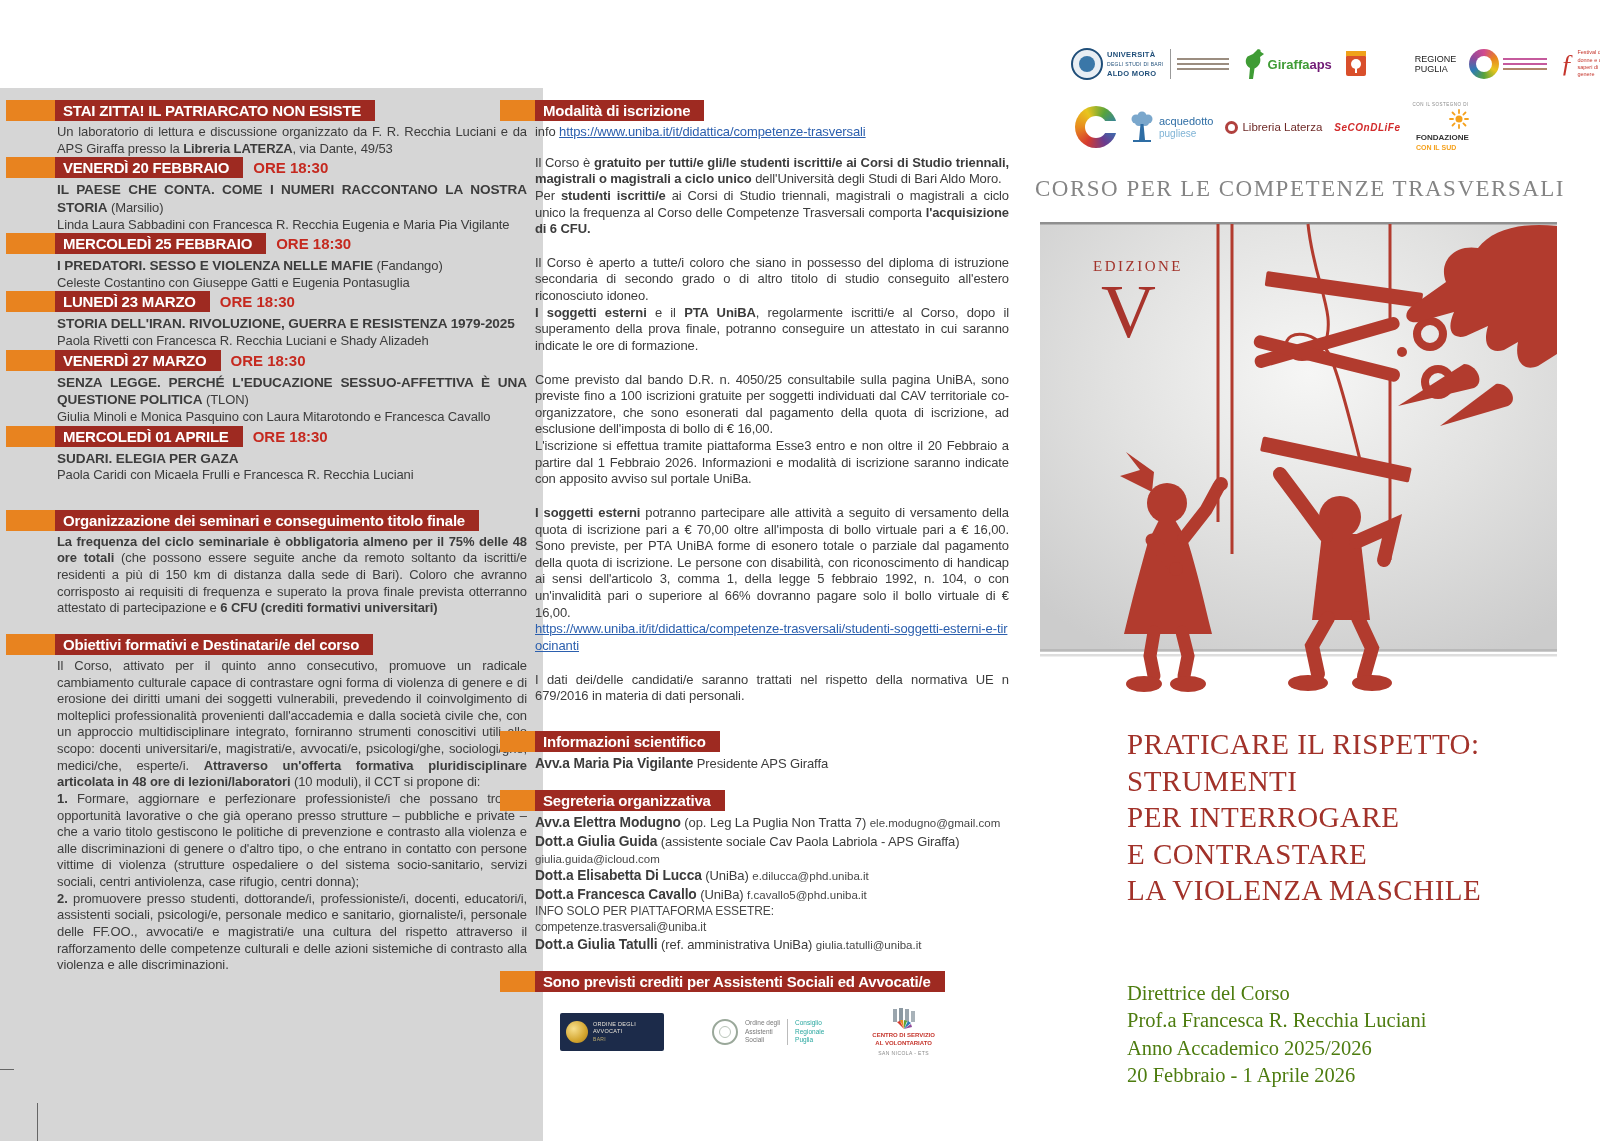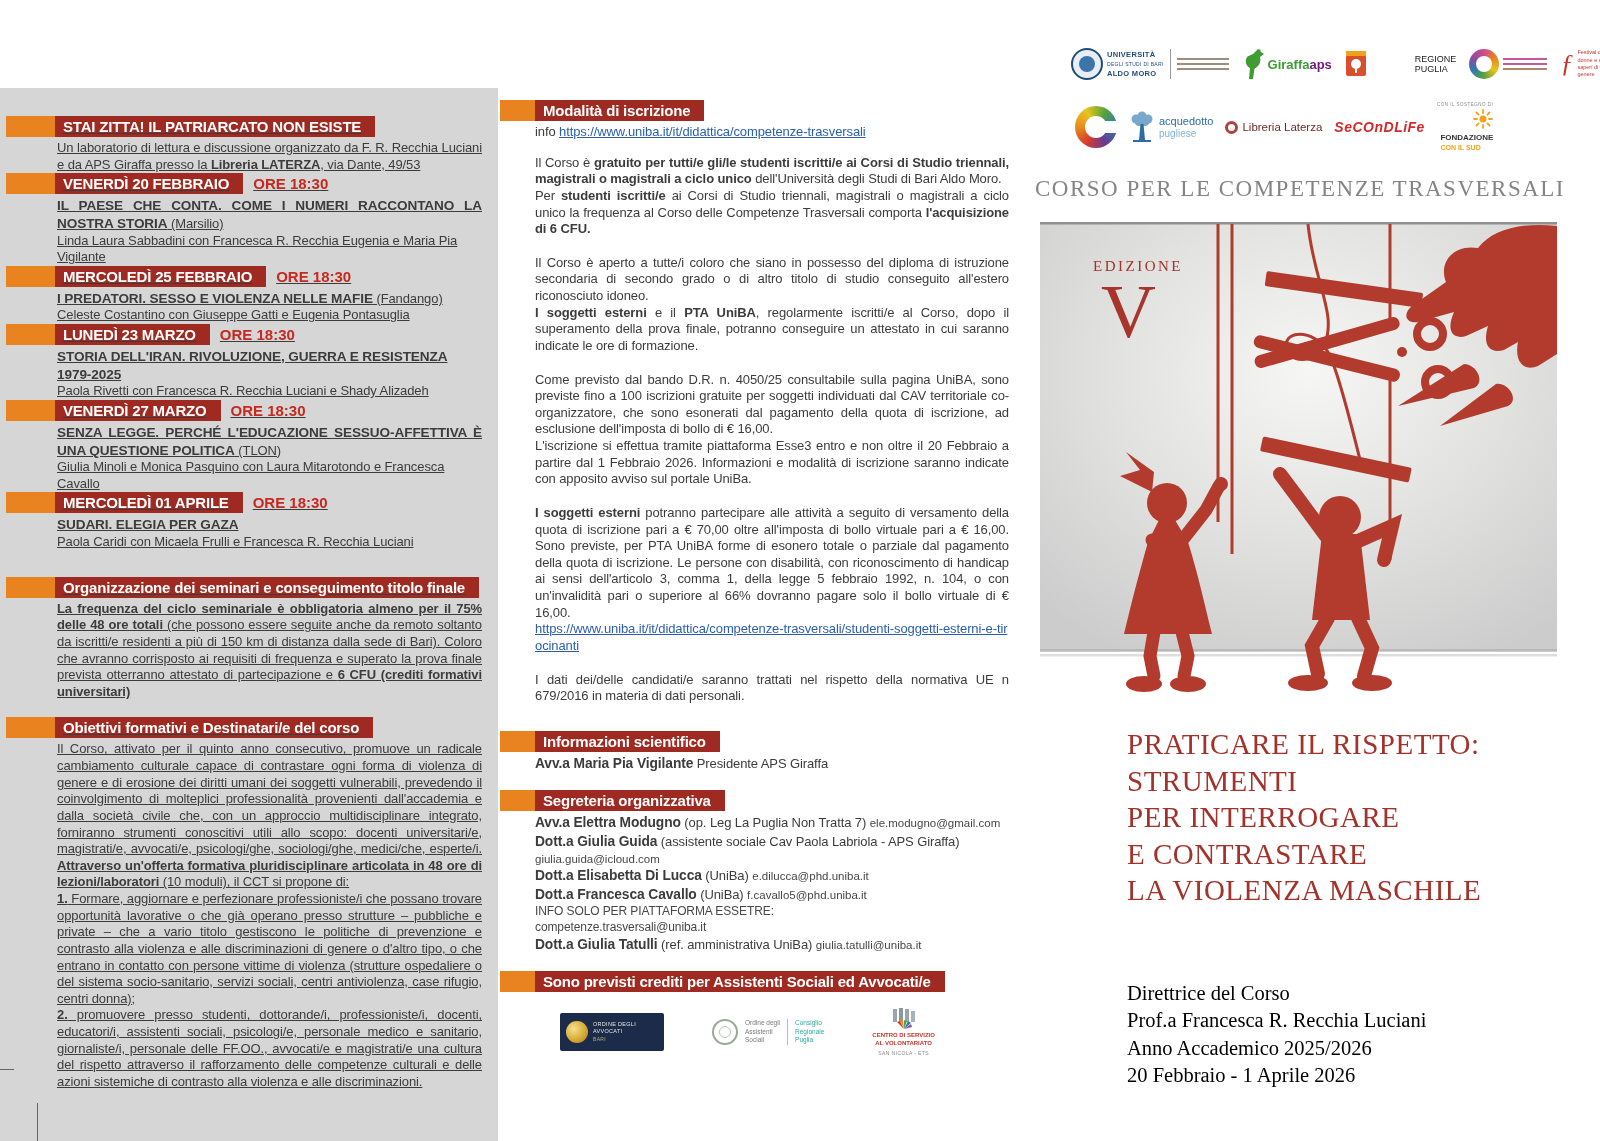--- a/index.html
+++ b/index.html
@@ -6,22 +6,22 @@
     --orange:#e8831f; --bar-red:#9e2a21; --time-red:#c5291f;
     --body:#3c3c3c; --left-bg:#d6d6d6; --ill-red:#b23b2e;
     --title-red:#a2322a; --link:#2b5fae;
   }
   *{margin:0;padding:0;box-sizing:border-box;}
   html,body{width:1600px;height:1141px;}
   body{position:relative;background:#fff;overflow:hidden;
        font-family:"Liberation Sans",sans-serif;color:var(--body);}
 
   
-  .panel-left{position:absolute;left:0;top:88px;width:498px;height:1053px;
-              background:var(--left-bg);padding-top:28px;text-decoration:underline;}
+  .panel-left{position:absolute;left:0;top:88px;width:543px;height:1053px;
+              background:var(--left-bg);padding-top:12px;}
   .panel-mid{position:absolute;left:500px;top:88px;width:535px;height:1053px;padding-top:12px;}
   .panel-right{position:absolute;left:1035px;top:0;width:565px;height:801px;}
 
   
   .hdr{display:flex;align-items:stretch;height:21px;margin-bottom:3px;}
   .panel-left .hdr{padding-left:6px;}
   .hdr .tab{flex:none;background:var(--orange);}
   .panel-left .hdr .tab{width:49px;}
   .panel-mid .hdr .tab{width:35px;}
   .hdr .bar{background:var(--bar-red);color:#fff;font-weight:bold;font-size:15px;
@@ -87,38 +87,38 @@
               color:#c5352c;line-height:1;}
   .festival-text{font-size:5.5px;color:#c5352c;line-height:1.35;white-space:pre-line;}
   .rainbow-c{width:42px;height:42px;border-radius:50%;position:relative;flex:none;
      background:conic-gradient(from 210deg,#d63b2f,#e88b1e,#e8c51e,#57a33b,#2e7bb5,#6a3b8f,#d63b2f);}
   .rainbow-c::after{content:"";position:absolute;inset:10px;background:#fff;border-radius:50%;}
   .rainbow-c::before{content:"";position:absolute;right:-3px;top:15px;width:15px;height:12px;background:#fff;}
   .acq-text{font-size:11px;color:#2e6da4;line-height:1.1;}
   .acq-text .l2{color:#7fb3d5;font-size:10px;}
   .laterza-ring{width:13px;height:13px;border-radius:50%;border:3px solid #b0413e;flex:none;}
   .laterza-text{font-size:11.5px;color:#6e2a27;}
-  .secondlife{font-size:14px;font-weight:bold;font-style:italic;color:#d22b2b;letter-spacing:.5px;}
+  .secondlife{font-size:10px;font-weight:bold;font-style:italic;color:#d22b2b;letter-spacing:.5px;}
   .fondazione{display:flex;flex-direction:column;gap:2px;}
   .fondazione .caption{font-size:4.5px;color:#8a8a8a;letter-spacing:.5px;text-align:right;}
   .fondazione .row{display:flex;align-items:flex-end;gap:4px;flex-direction:column;}
   .fond-text{font-size:8px;font-weight:bold;color:#333;line-height:1.2;}
   .fond-text .l2{color:#f5a11c;font-size:7px;}
 
   .banner-title{position:absolute;left:0;top:176px;width:522px;text-align:center;
      font-family:"Liberation Serif",serif;font-size:23px;color:#848484;letter-spacing:1.5px;white-space:nowrap;}
   .illustration{position:absolute;left:5px;top:222px;}
   .edizione{position:absolute;left:58px;top:258px;color:var(--title-red);}
   .edizione .lbl{font-family:"Liberation Serif",serif;font-size:15px;letter-spacing:2.5px;}
   .edizione .num{font-family:"Liberation Serif",serif;font-size:76px;line-height:.95;
                  color:#a8342c;margin-left:8px;}
   .main-title{position:absolute;left:92px;top:726px;font-family:"Liberation Serif",serif;
      font-size:29px;line-height:1.26;color:var(--title-red);letter-spacing:.5px;white-space:pre-line;}
   .director{position:absolute;left:92px;top:980px;font-family:"Liberation Serif",serif;
-     font-size:20.5px;line-height:1.33;color:#000000;white-space:pre-line;}
+     font-size:20.5px;line-height:1.33;color:#4d7c0f;white-space:pre-line;}
 
   .crop-h{position:absolute;left:0;top:1069px;width:14px;height:1px;background:#666;}
   .crop-v{position:absolute;left:37px;top:1103px;width:1px;height:38px;background:#666;}
 </style>
 </head>
 <body>
 
 <div class="panel-left">
   <div class="hdr">
     <div class="tab"></div>

